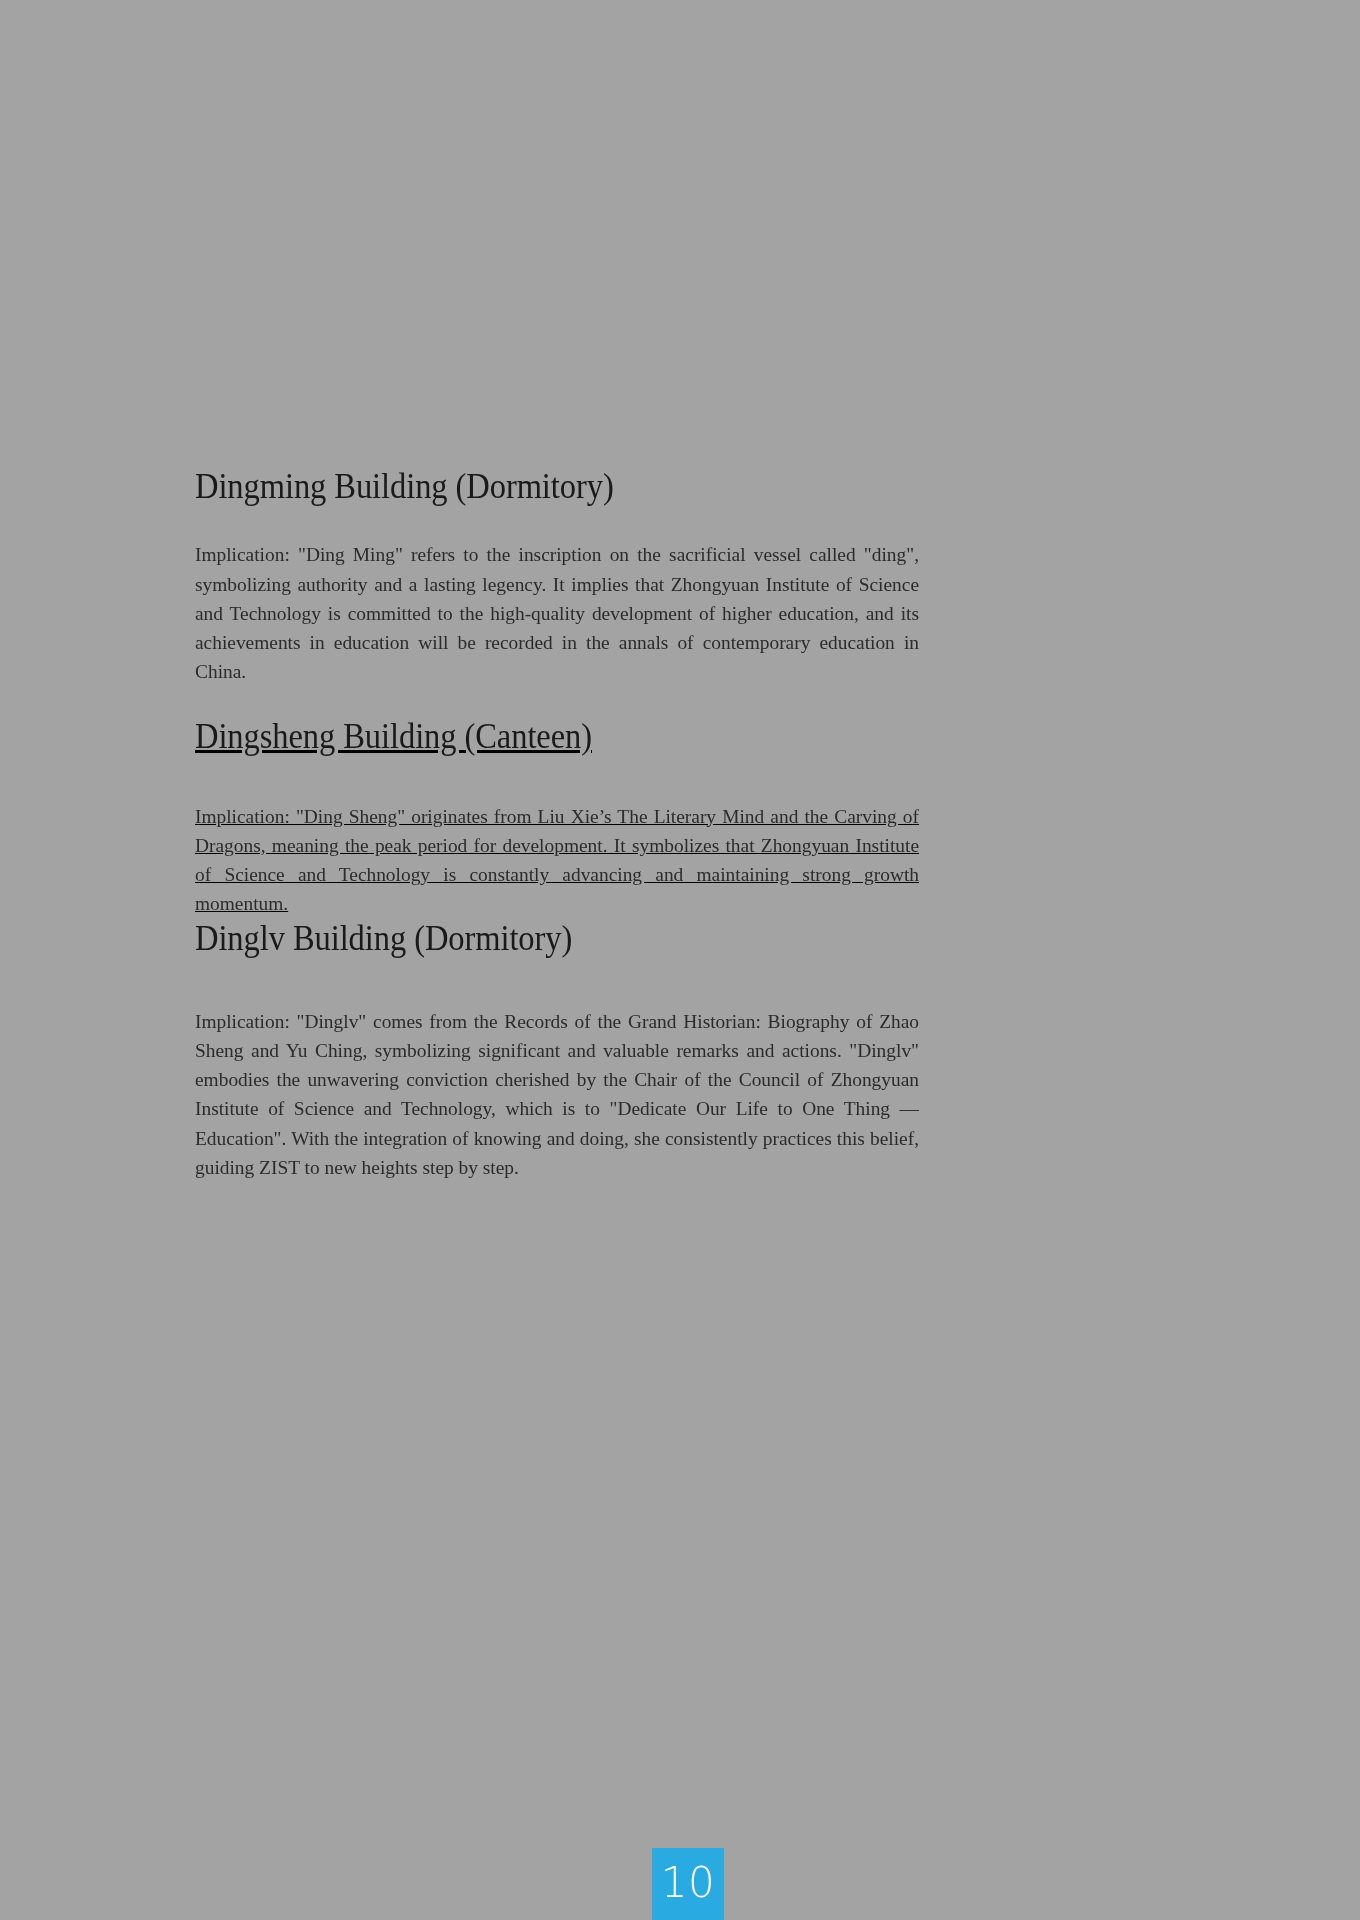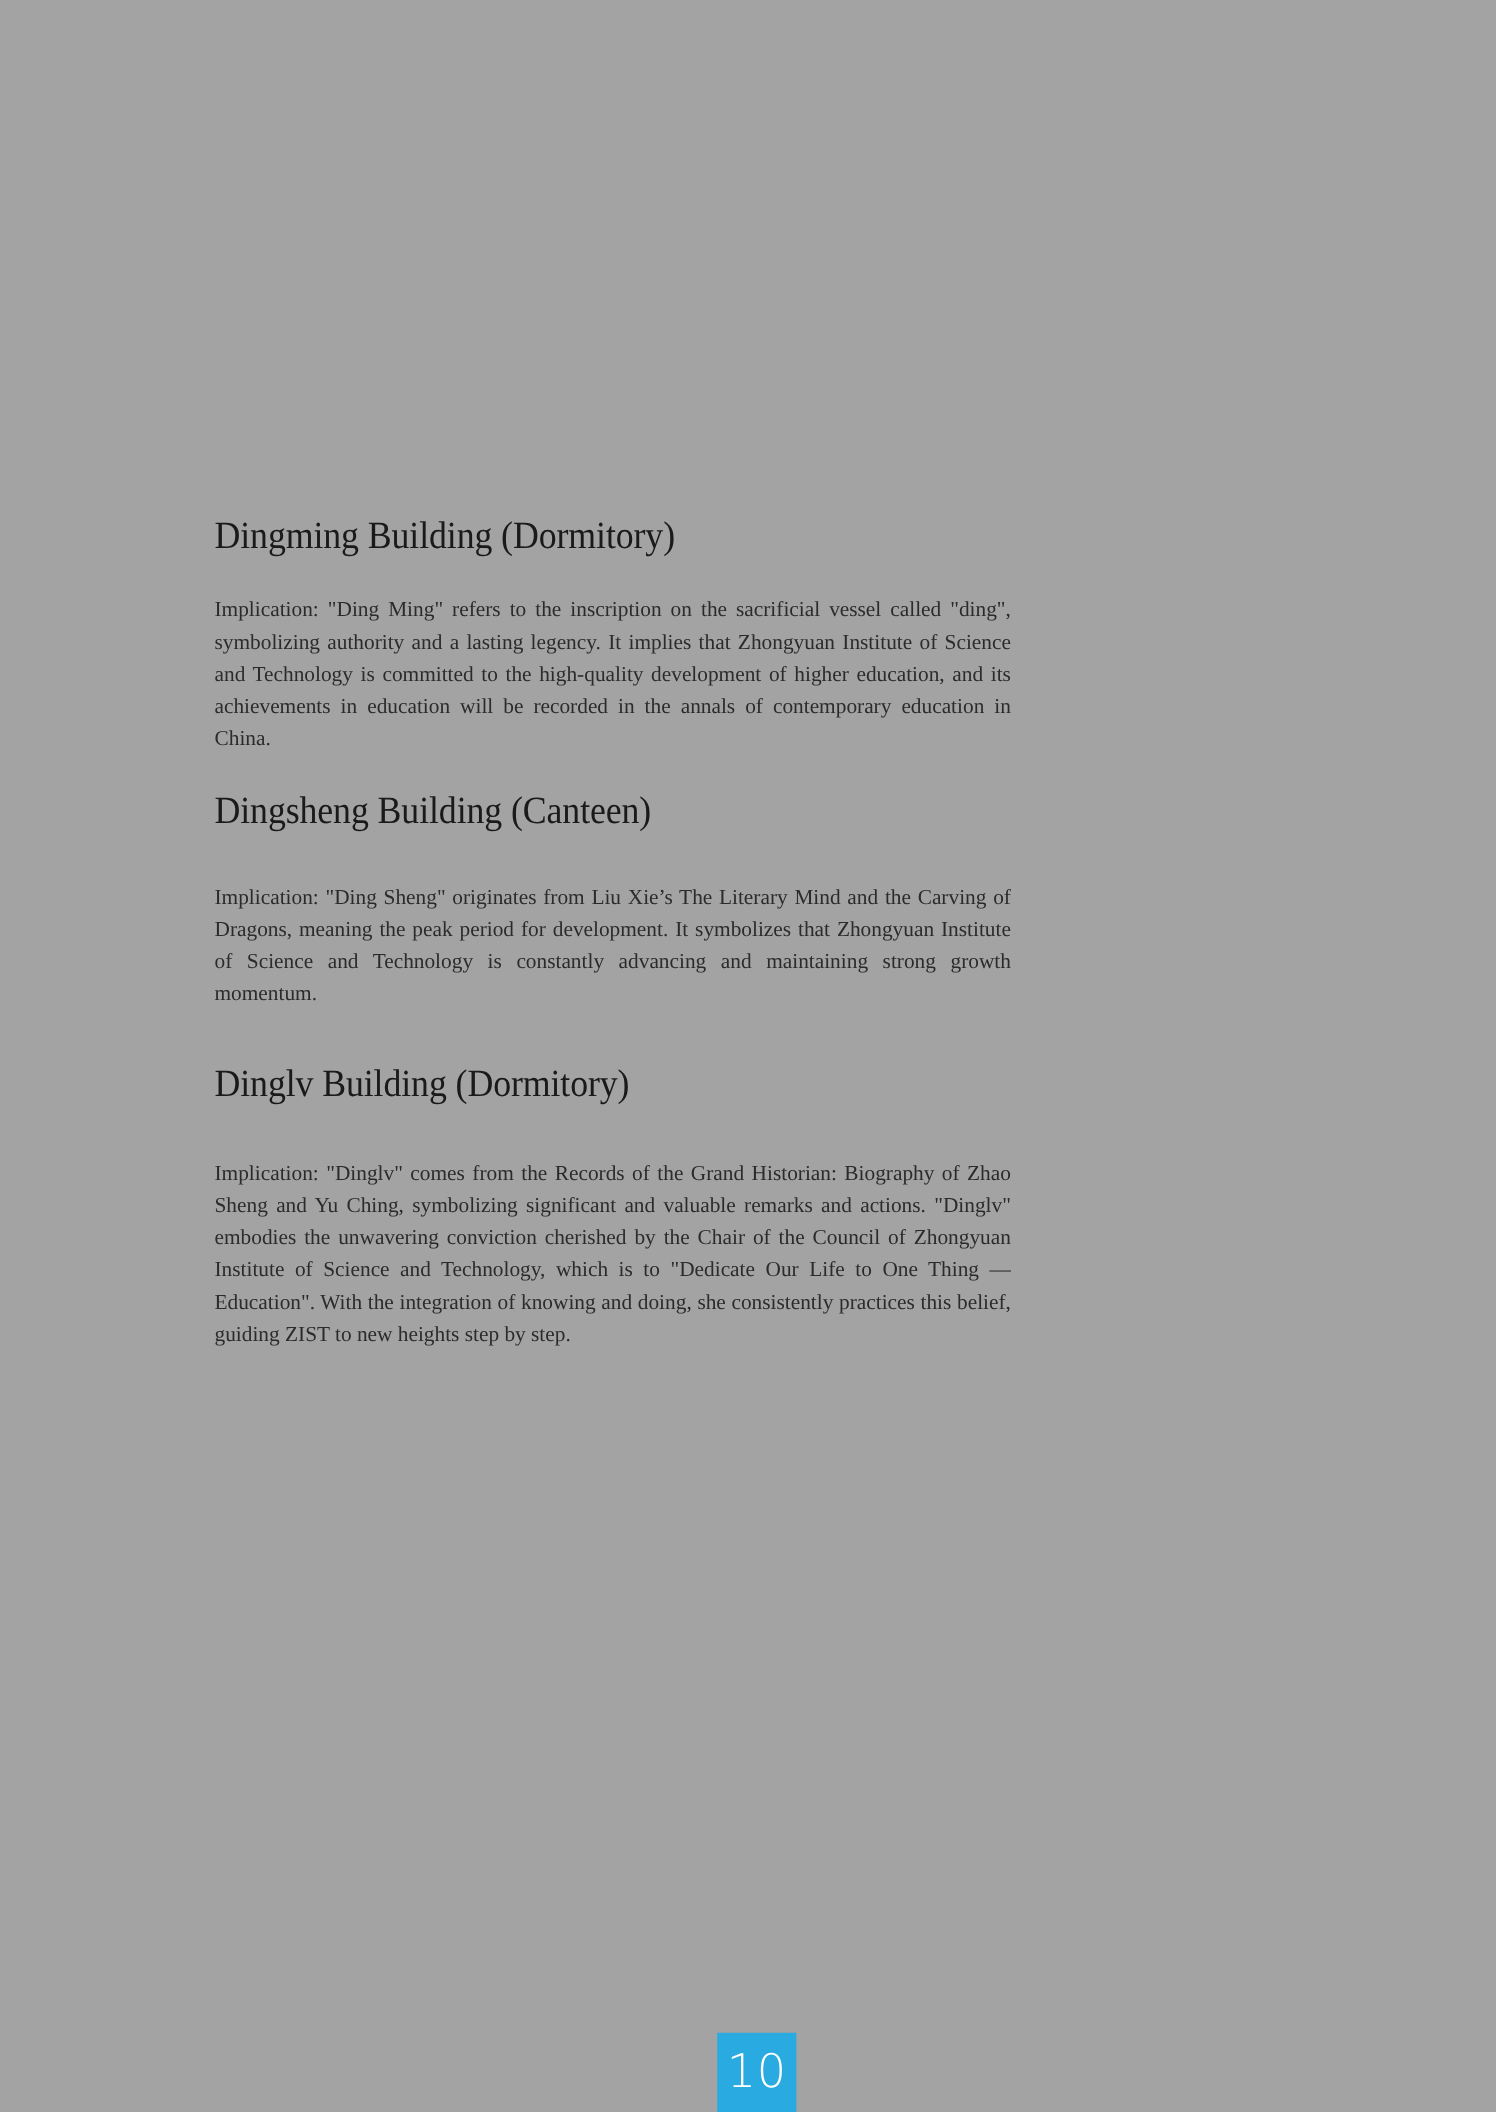--- a/index.html
+++ b/index.html
@@ -56,24 +56,24 @@
     margin: 0;
     text-align: justify;
     text-justify: inter-word;
     hyphens: none;
   }
 
   
   .block-1 { margin-top: 0; }
   .block-1 .section-body { margin-top: 33px; }
 
-  .block-2 { margin-top: 30px; }
+  .block-2 { margin-top: 30px; text-decoration: underline; }
   .block-2 .section-body { margin-top: 44px; }
 
-  .block-3 { margin-top: 46px; }
+  .block-3 { }
   .block-3 .section-body { margin-top: 47px; }
 
   .page-number-badge {
     position: absolute;
     left: 640px;
     top: 1848px;
     width: 72px;
     height: 72px;
     background: #29abe2;
     display: flex;

